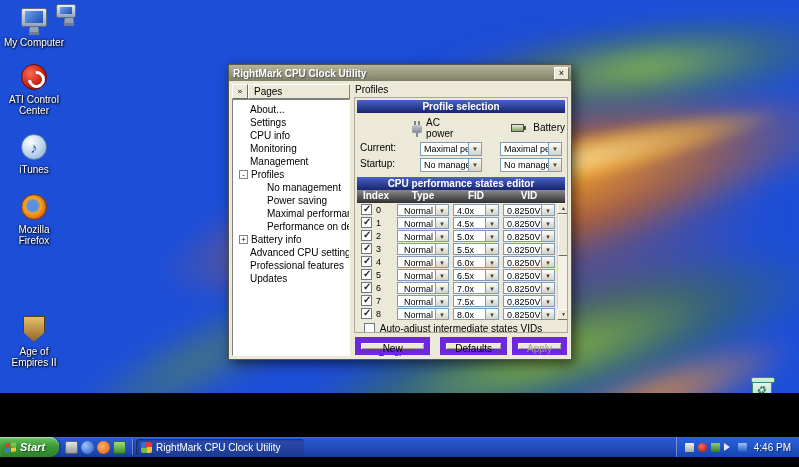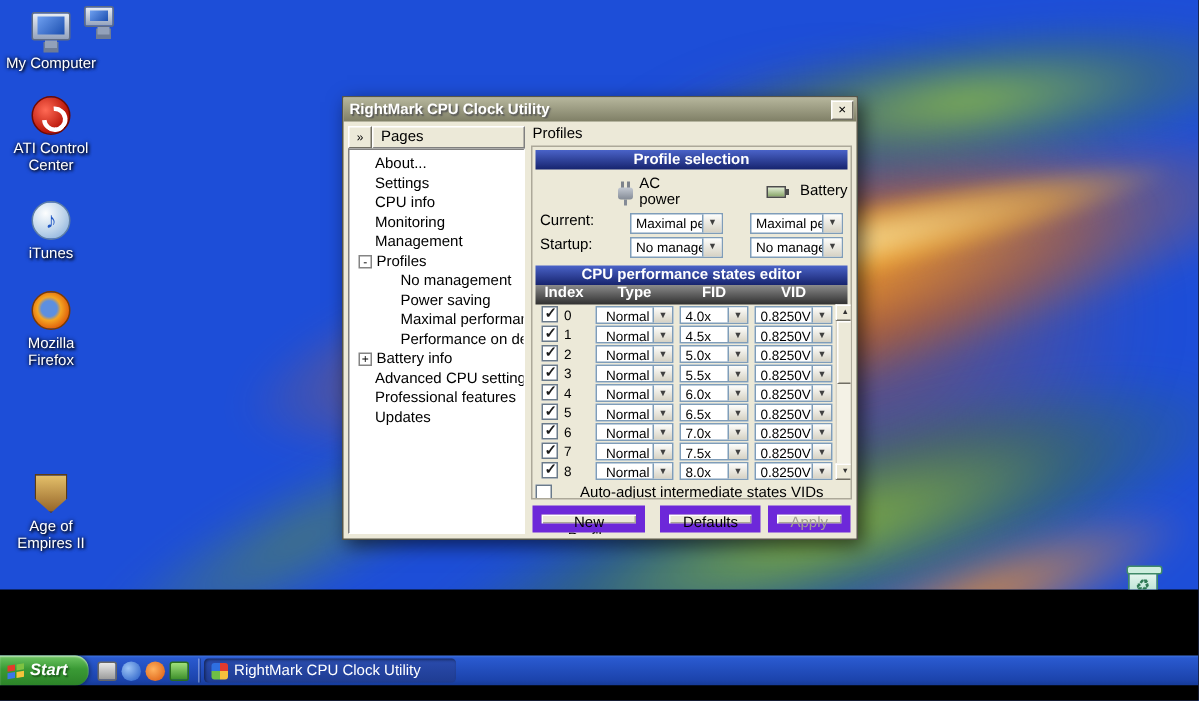--- a/index.html
+++ b/index.html
@@ -90,21 +90,21 @@
   .c-index { width:38px; display:flex; align-items:center; gap:4px; padding-left:4px; font-size:9px; }
   .c-type { width:56px;text-align:right; } .c-fid { width:50px; } .c-vid { width:56px; }
   .tc .combo { height:12px; width:100%; }
   .checkbox { width:11px; height:11px; background:#fff; border:1px solid #6a7a8a; position:relative; display:inline-block; flex:none; cursor:pointer; }
   .checkbox.checked::after { content:"✓"; position:absolute; left:1px; top:-2px; font-size:10px; font-weight:bold; color:#1c1c1c; }
   .scrollbar { width:13px; display:flex; flex-direction:column; flex:none; }
   .sb-btn { height:11px; background:#ece9d8; border:1px solid; border-color:#fff #716f64 #716f64 #fff; text-align:center; cursor:pointer; flex:none; }
   .sb-arrow { font-size:5px; color:#333; line-height:9px; display:block; }
   .sb-track { flex:1; background:#f4f2e6; border-left:1px solid #d6d2c4; cursor:pointer; }
   .sb-thumb { height:42px; background:#ece9d8; border:1px solid; border-color:#fff #716f64 #716f64 #fff; cursor:grab; }
-  .auto-row { display:flex; justify-content:space-between; align-items:center; gap:5px; padding:3px 16px 1px 0; font-size:10px; color:#000; }
+  .auto-row { display:flex; justify-content:center; align-items:center; gap:5px; padding:3px 16px 1px 0; font-size:10px; color:#000; }
   .footer-row { display:flex; align-items:center; gap:5px; padding:4px 1px 1px 1px; }
   .footer-row .spacer { flex:1; }
   .btn { background:#ece9d8; border:6px solid #6d28d9; box-shadow:inset 1px 1px 0 #fff, inset -1px -1px 0 #aca899; font-size:10px; font-family:inherit; height:18px; padding:0 9px; color:#000; cursor:pointer; }
   .btn.disabled { color:#a39f93; }
 
   
   .taskbar { position:absolute; left:0; top:437px; width:799px; height:20px; display:flex; align-items:center; background:linear-gradient(#3f74e0 0%, #2a5ad0 8%, #1c44ad 80%, #153a96 100%); }
   .start-btn { height:20px; display:flex; align-items:center; gap:4px; padding:0 14px 0 5px; background:linear-gradient(#6fc764,#3a9a35 45%, #2c8328); border-radius:0 9px 9px 0; box-shadow:inset 0 1px 1px rgba(255,255,255,.5), 1px 0 3px rgba(0,0,0,.4); color:#fff; font-size:11px; font-weight:bold; font-style:italic; text-shadow:1px 1px 1px #1d5a1b; cursor:pointer; flex:none; }
   .flag { display:grid; grid-template-columns:5px 5px; grid-template-rows:4px 4px; gap:1px; transform:skewY(-8deg); }
   .flag i { display:block; } .flag .f1{background:#e33a2b;} .flag .f2{background:#7ec242;} .flag .f3{background:#3a77e8;} .flag .f4{background:#f6c33c;}
@@ -578,15 +578,23 @@
       <span class="ql ql2"></span>
       <span class="ql ql3"></span>
       <span class="ql ql4"></span>
     </div>
     <span class="tb-divider"></span>
     <div class="task-btn">
       <span class="task-icon"></span>
       <span>RightMark CPU Clock Utility</span>
     </div>
     <span class="tb-space"></span>
+    <div class="tray">
+      <span class="tri tri-1"></span>
+      <span class="tri tri-2"></span>
+      <span class="tri tri-3"></span>
+      <span class="tri tri-4"></span>
+      <span class="tri tri-5"></span>
+      <span class="clock">4:46 PM</span>
+    </div>
   </div>
   <div class="bezel"></div>
 </div>
 
 </body></html>

